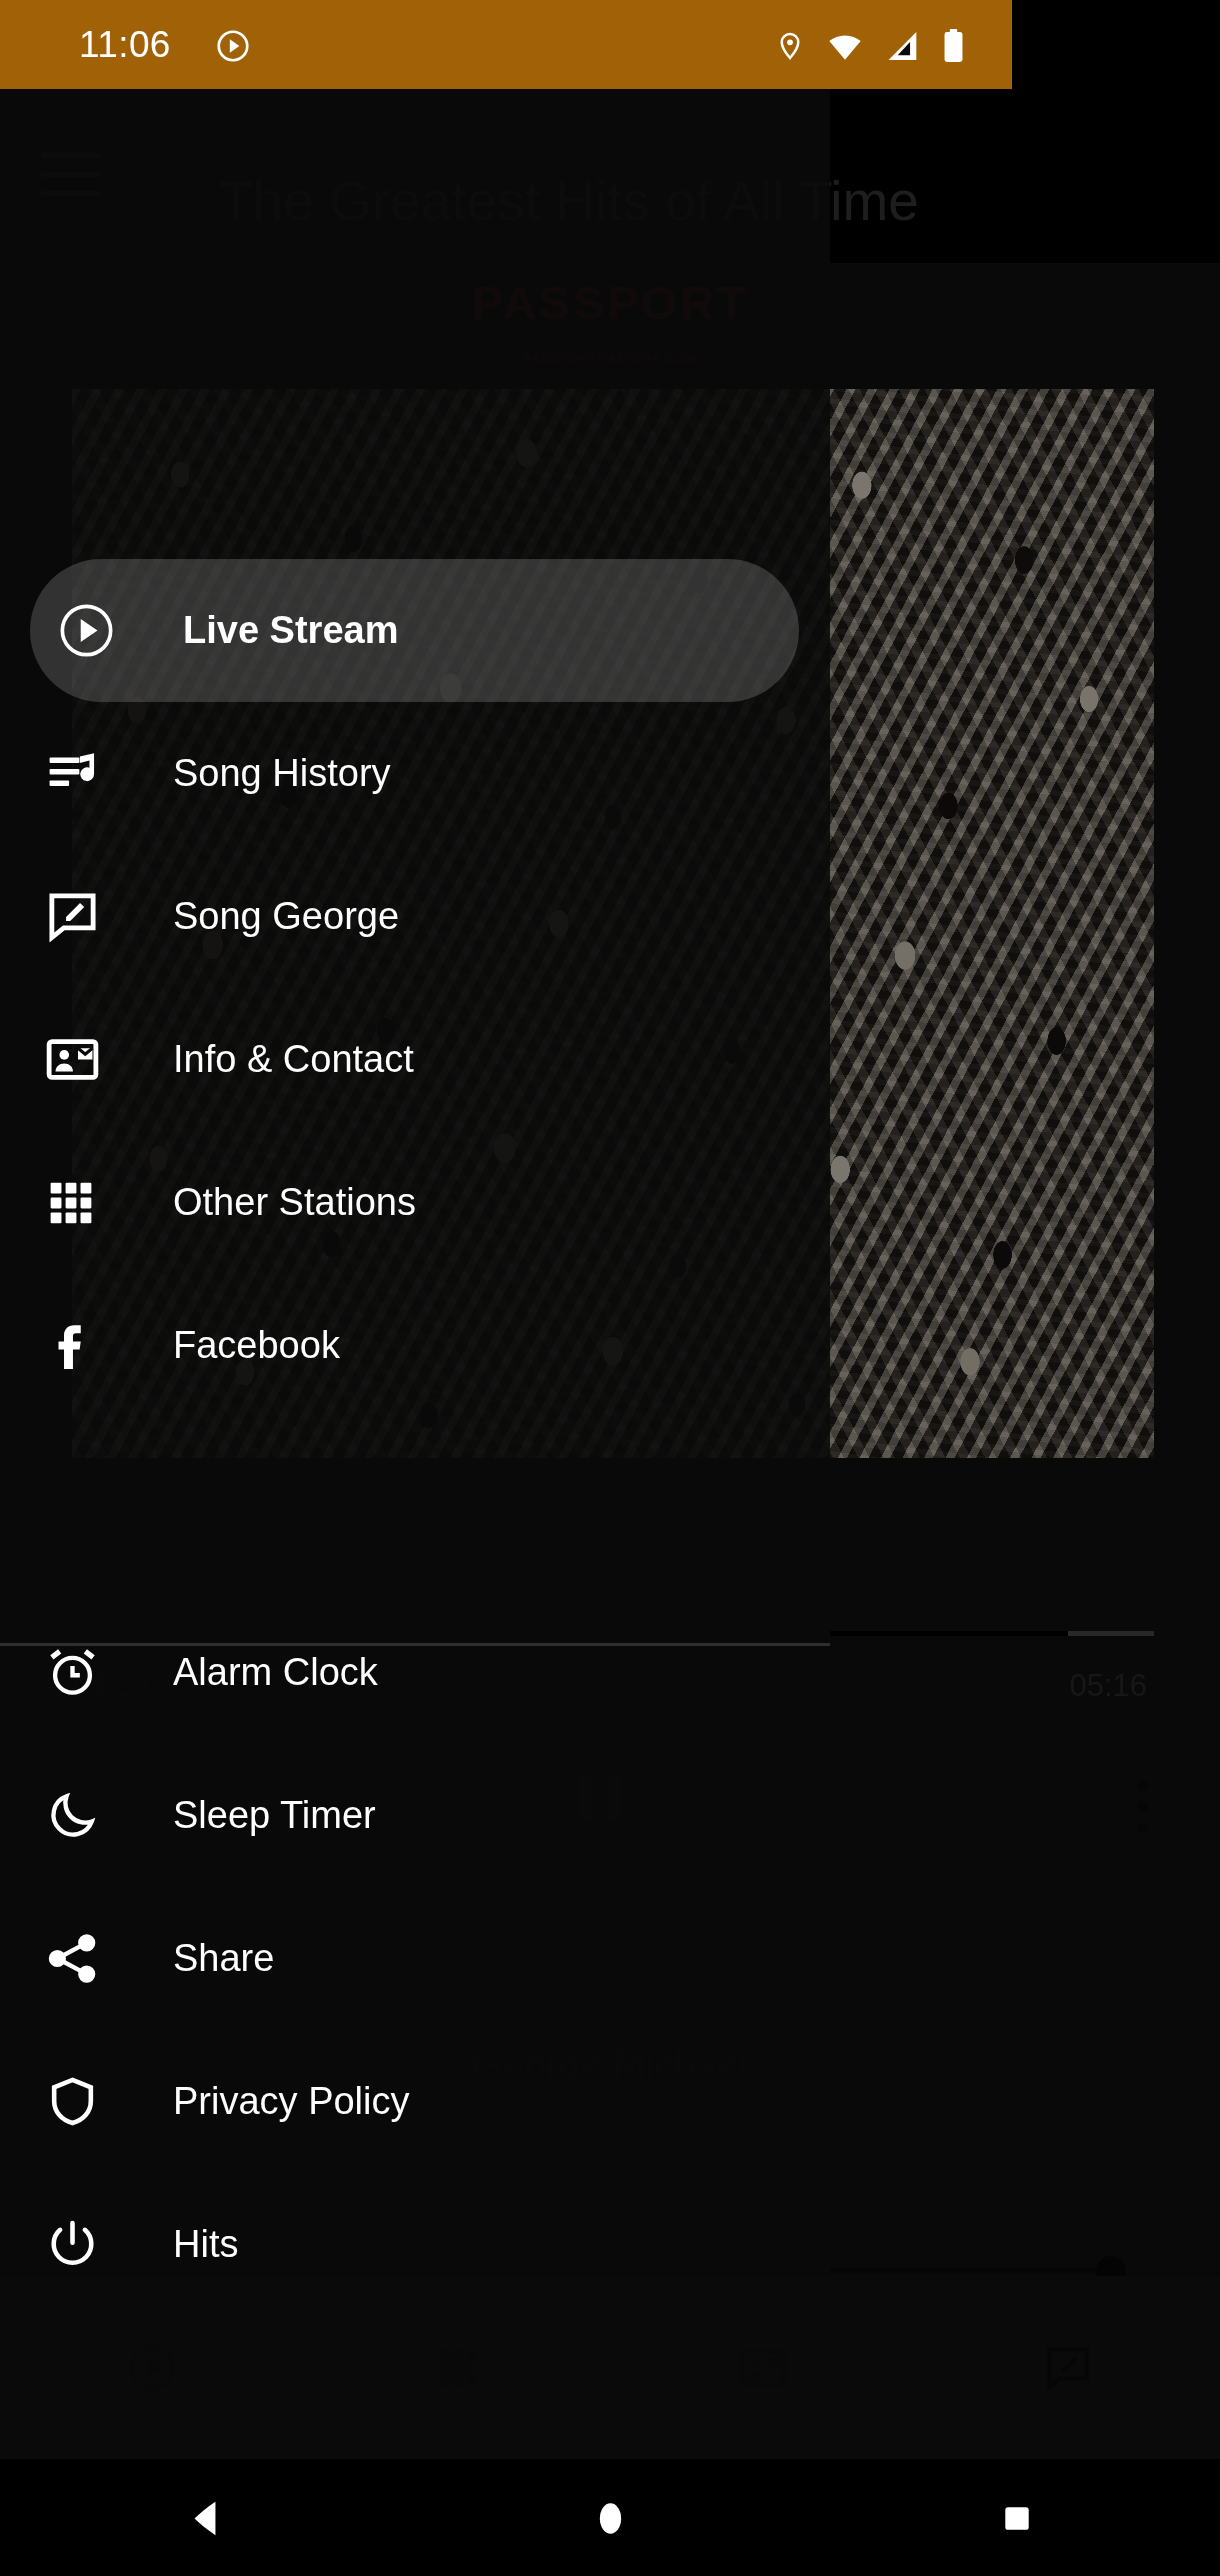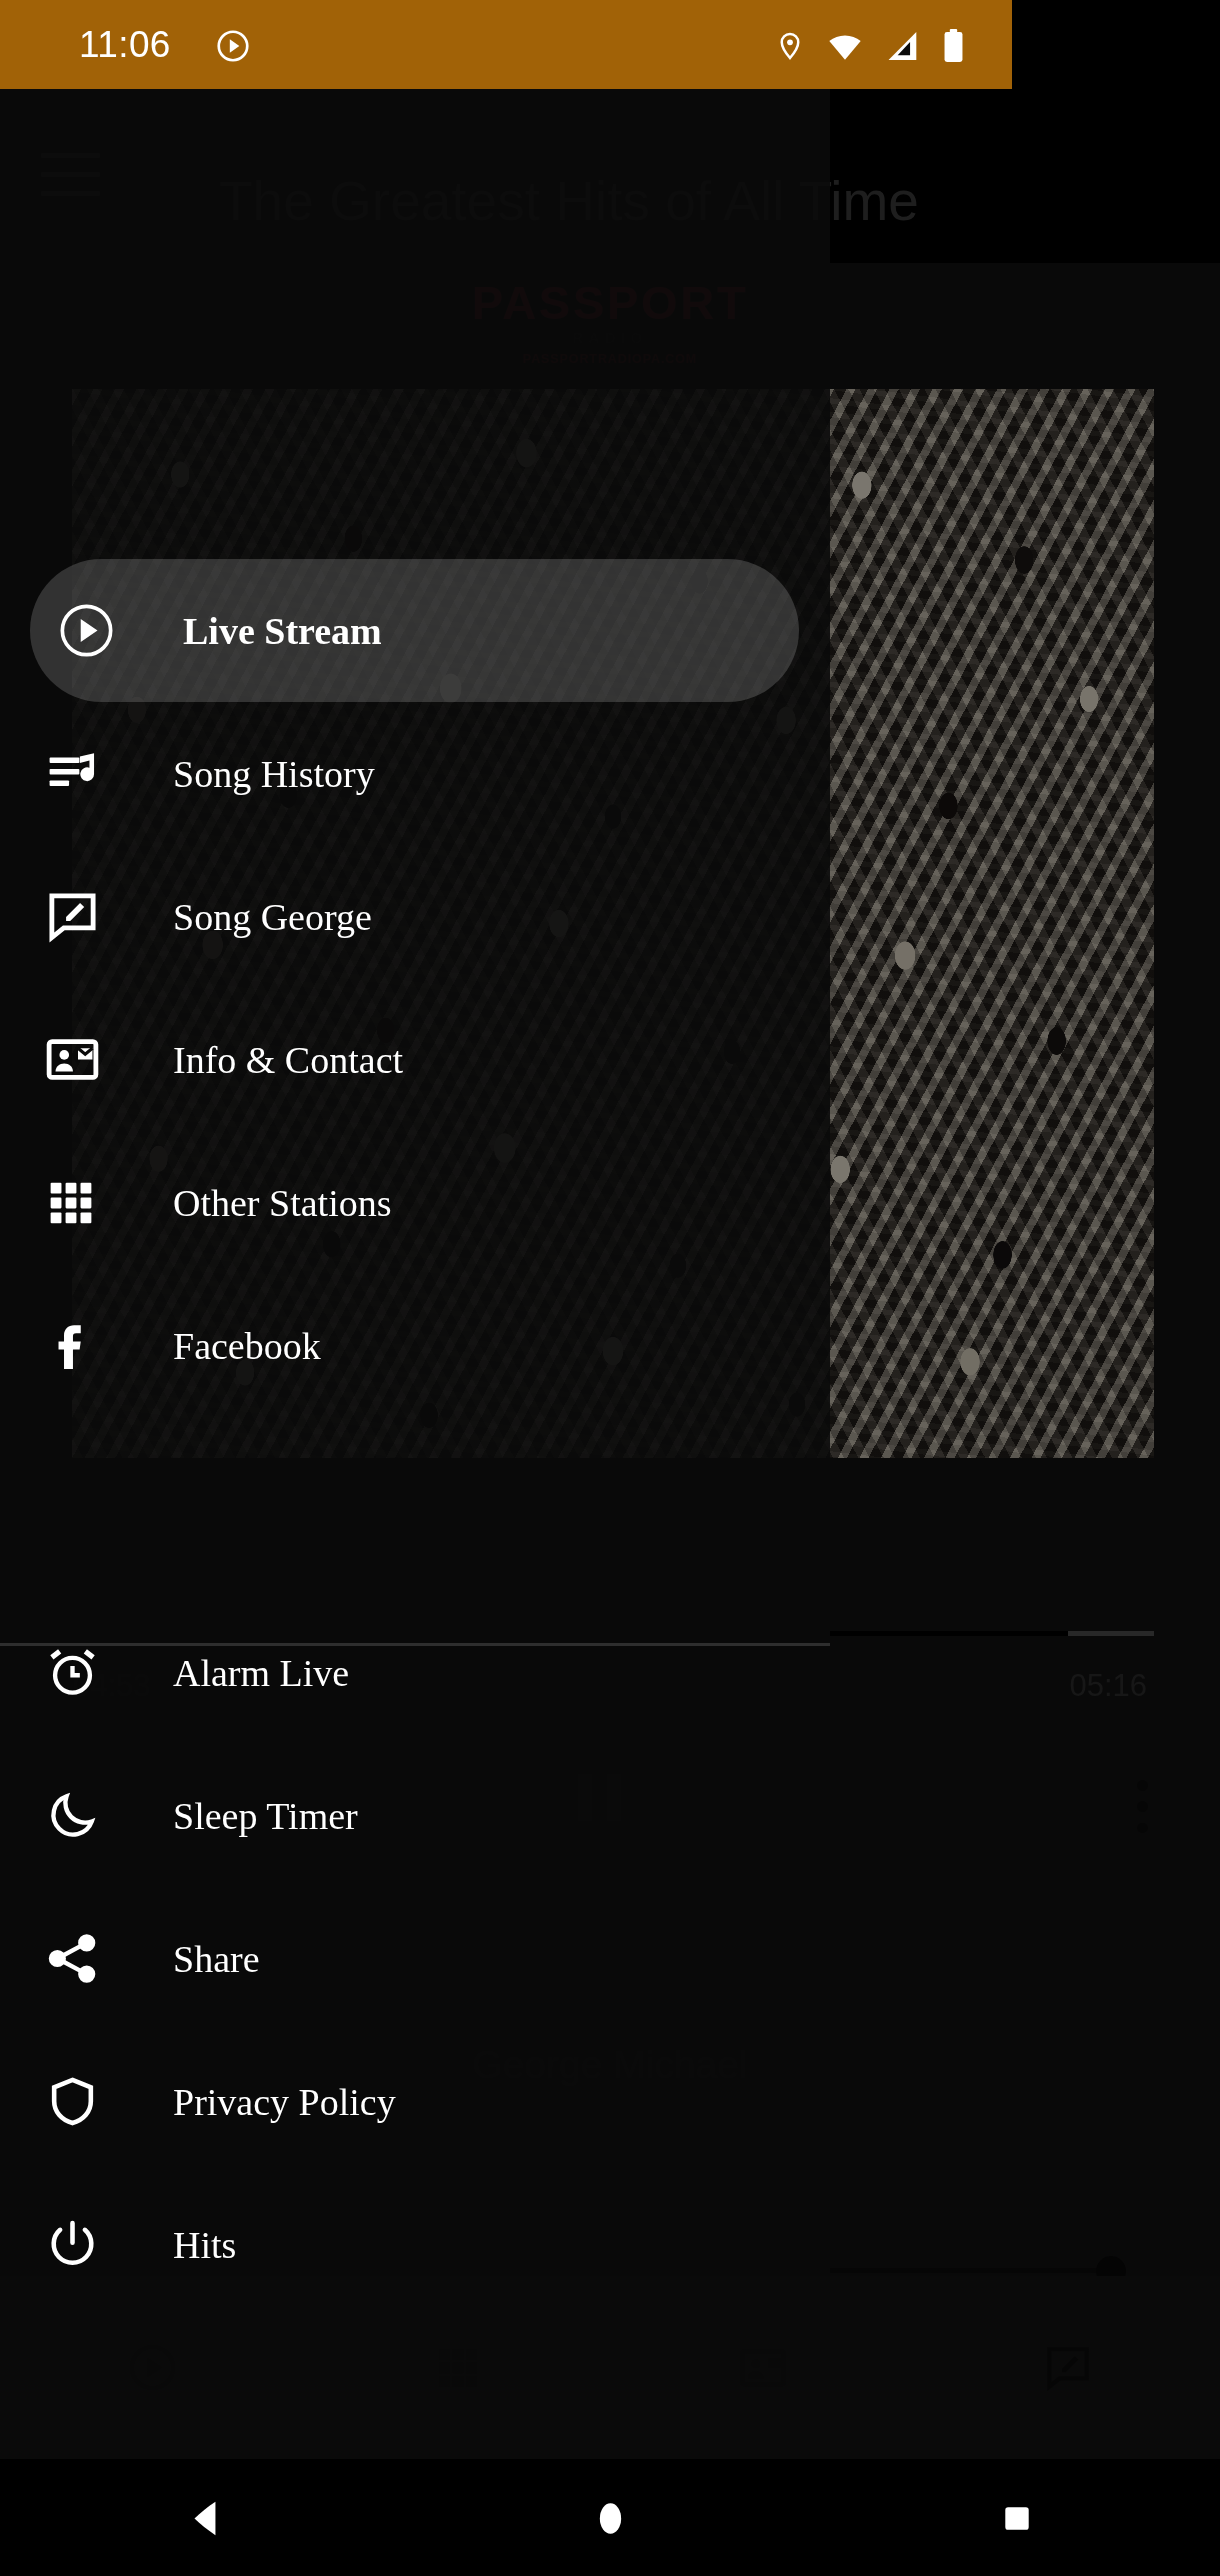--- a/index.html
+++ b/index.html
@@ -199,21 +199,20 @@
     background:rgba(0,0,0,0.45); z-index:20;
   }
 
   
   #drawer {
     position:absolute; left:0; top:89px;
     width:830px; height:2370px;
     background:rgba(10,10,10,0.90);
     z-index:30;
     overflow:hidden;
-    font-family:Liberation Serif, serif;
   }
   .drawer-section { position:absolute; left:0; width:830px; }
   .drawer-item {
     position:relative;
     height:143px;
     display:flex; align-items:center;
     padding-left:45px;
   }
   .drawer-item .di-icon {
     width:63px; min-width:63px;
@@ -439,21 +438,21 @@
     <div class="drawer-section" style="top:1512px;">
 
       <div class="drawer-item">
         <span class="di-icon">
           <svg width="55" height="55" viewBox="0 0 24 24" fill="none" stroke="#fff" stroke-width="1.9">
             <circle cx="12" cy="13.2" r="7.6"></circle>
             <path d="M12 9.2v4h3.2"></path>
             <path d="M3 5.4l3.4-2.6M21 5.4l-3.4-2.6" stroke-width="2.3"></path>
           </svg>
         </span>
-        <span class="di-label">Alarm Live</span>
+        <span class="di-label">Alarm Clock</span>
       </div>
 
       <div class="drawer-item">
         <span class="di-icon">
           <svg width="55" height="55" viewBox="0 0 24 24" fill="none" stroke="#fff" stroke-width="1.9">
             <path d="M20.4 14.6A8.6 8.6 0 0 1 9.4 3.6a8.6 8.6 0 1 0 11 11z"></path>
           </svg>
         </span>
         <span class="di-label">Sleep Timer</span>
       </div>

